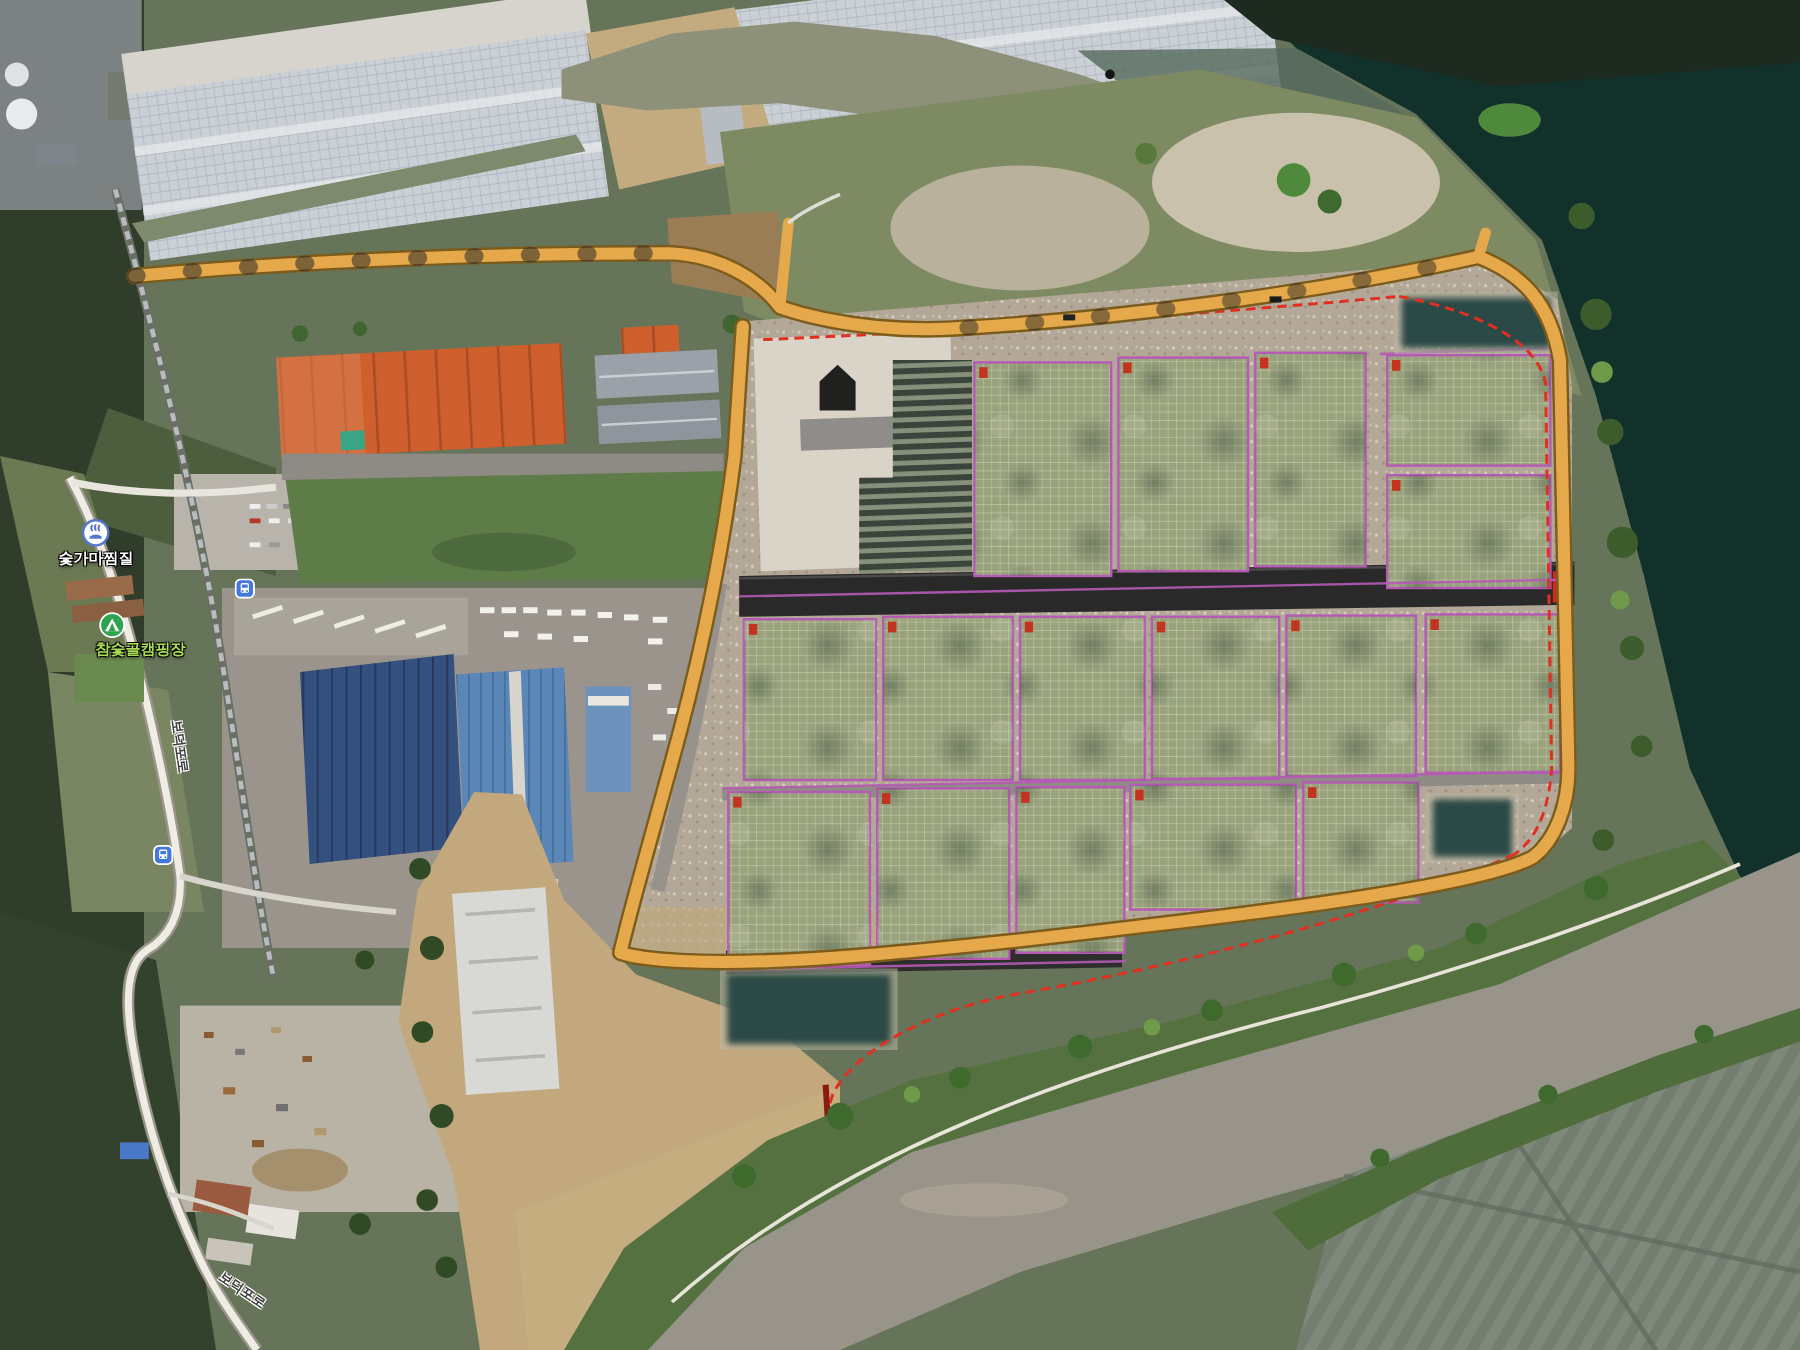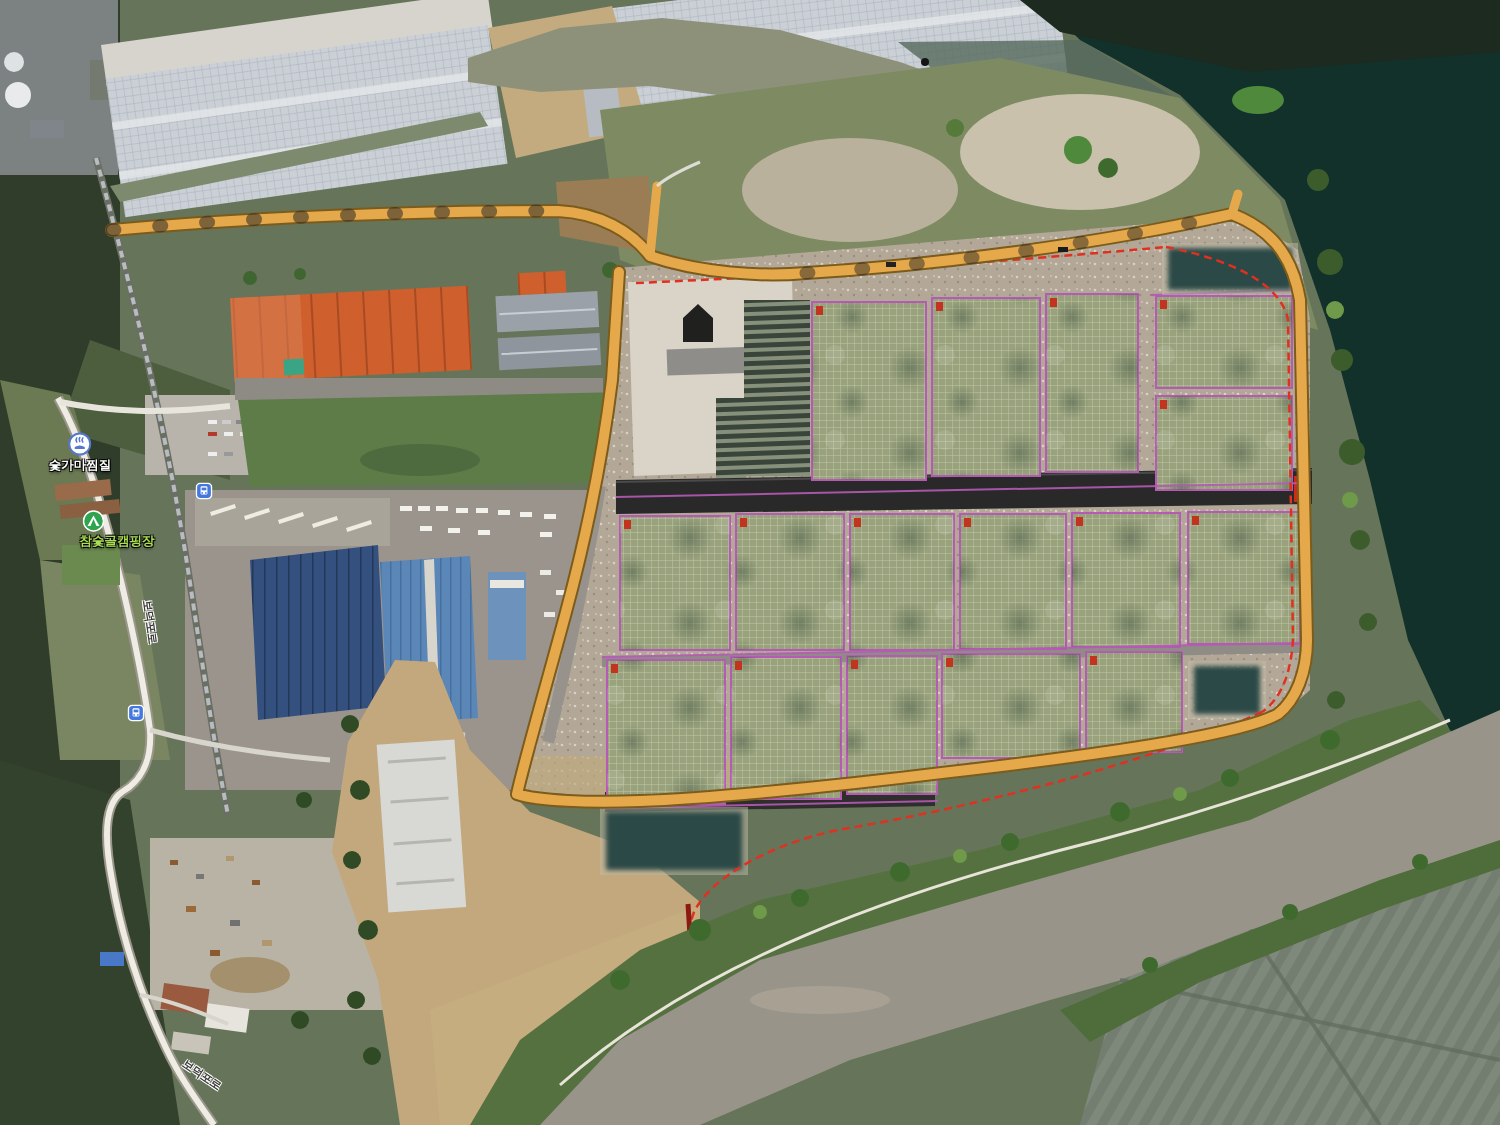--- a/index.html
+++ b/index.html
@@ -1,17 +1,17 @@
 <!DOCTYPE html>
 <html><head>
 <meta charset="utf-8">
 <style>
   html,body{margin:0;padding:0;background:#1b201a;}
   #stage{position:relative;width:1500px;height:1125px;overflow:hidden;
-         font-family:Liberation Sans, sans-serif;}
+         font-family:Liberation Mono, monospace;}
   #scene{position:absolute;left:0;top:0;}
   .labels{position:absolute;inset:0;pointer-events:none;}
   .labels > div{pointer-events:auto;}
   .poi{position:absolute;display:flex;flex-direction:column;align-items:center;
        transform:translateX(-50%);gap:1px;cursor:pointer;}
   .poi-t{font-size:12.5px;font-weight:bold;letter-spacing:0px;white-space:nowrap;
      text-shadow:-1px -1px 0 rgba(0,0,0,.85),1px -1px 0 rgba(0,0,0,.85),
                  -1px 1px 0 rgba(0,0,0,.85),1px 1px 0 rgba(0,0,0,.85),0 2px 3px rgba(0,0,0,.6);}
   .t-white{color:#ffffff;}
   .t-green{color:#aade55;margin-left:48px;}

